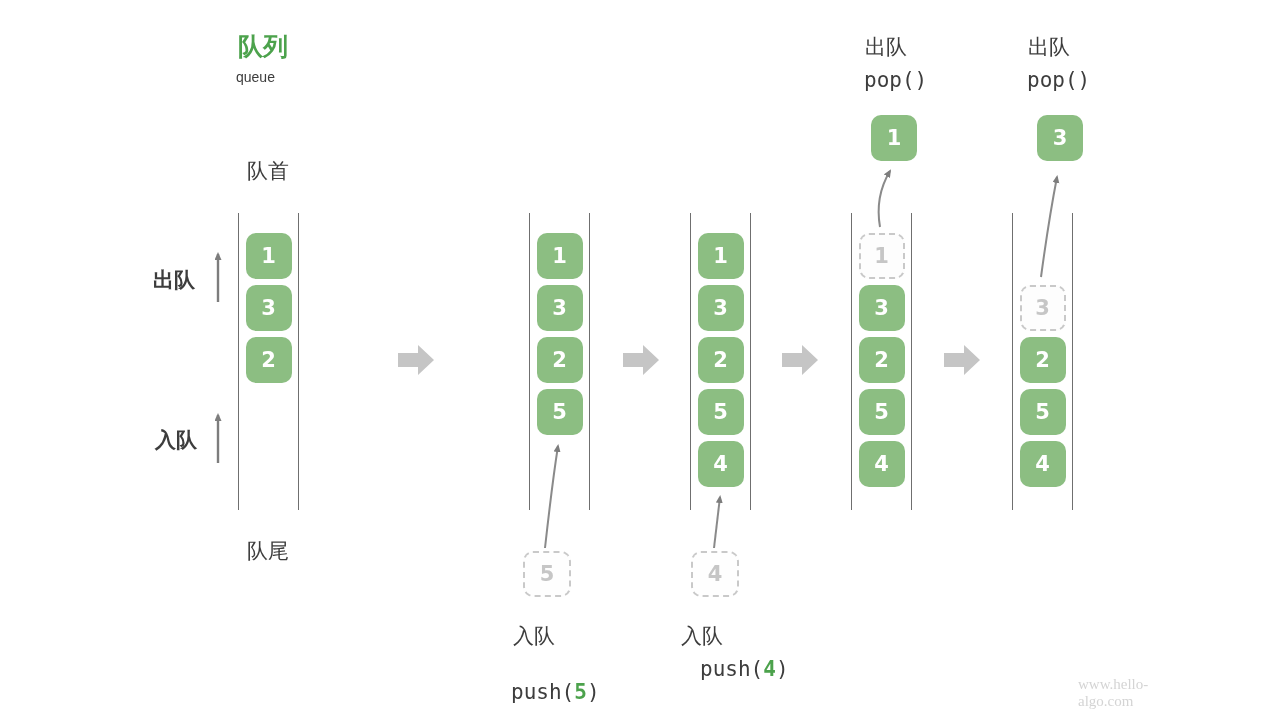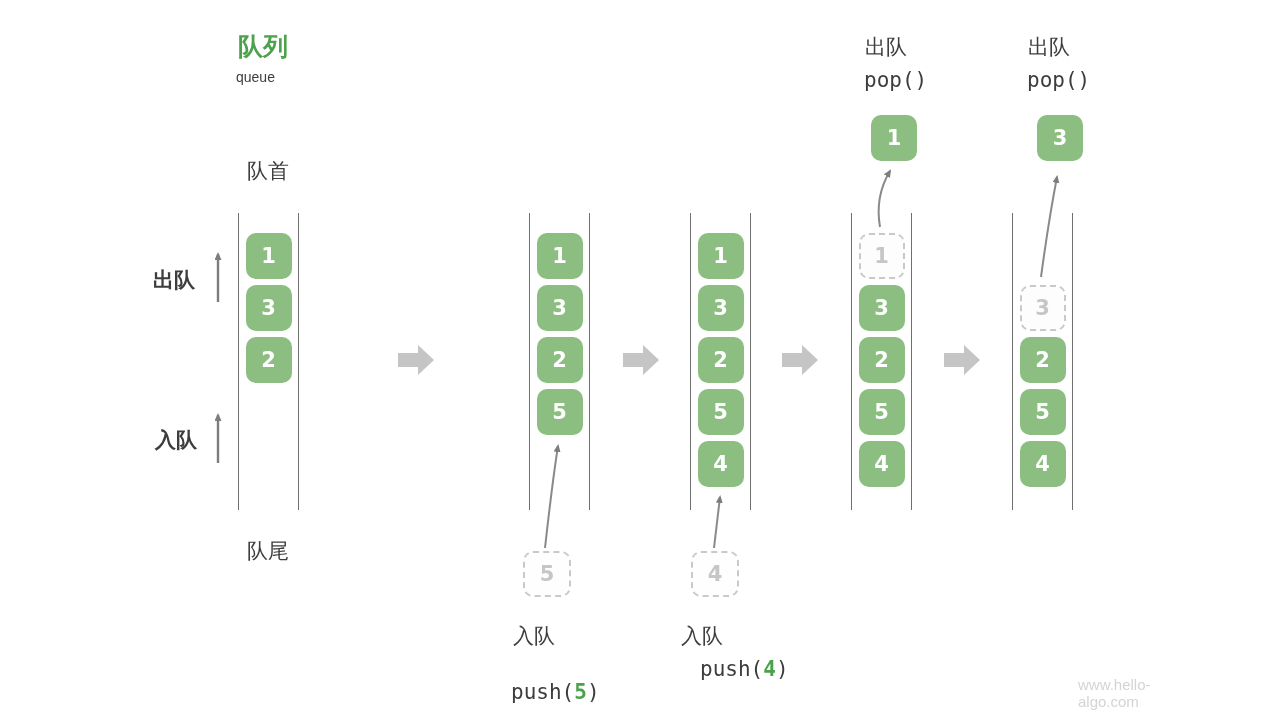--- a/index.html
+++ b/index.html
@@ -68,21 +68,21 @@
   .op-label { position: absolute; font-size: 21px; color: #3d3d3d; }
   .op-code {
     position: absolute; font-size: 21px; color: #3d3d3d;
     font-family: "DejaVu Sans Mono", monospace; white-space: nowrap;
   }
   .op-code .arg { color: var(--accent-green, #4ca24c); font-weight: bold; }
   
   svg.overlay { position: absolute; left: 0; top: 0; pointer-events: none; }
   .watermark {
     position: absolute; left: 1078px; top: 676px;
-    font-family: Liberation Sans, sans-serif;
+    font-family: Liberation Serif, serif;
     font-size: 15px; color: #d4d4d4;
   }
 </style>
 </head>
 <body>
 
 <div class="canvas">
 
   <div class="title-zh">队列</div>
   <div class="title-en">queue</div>

